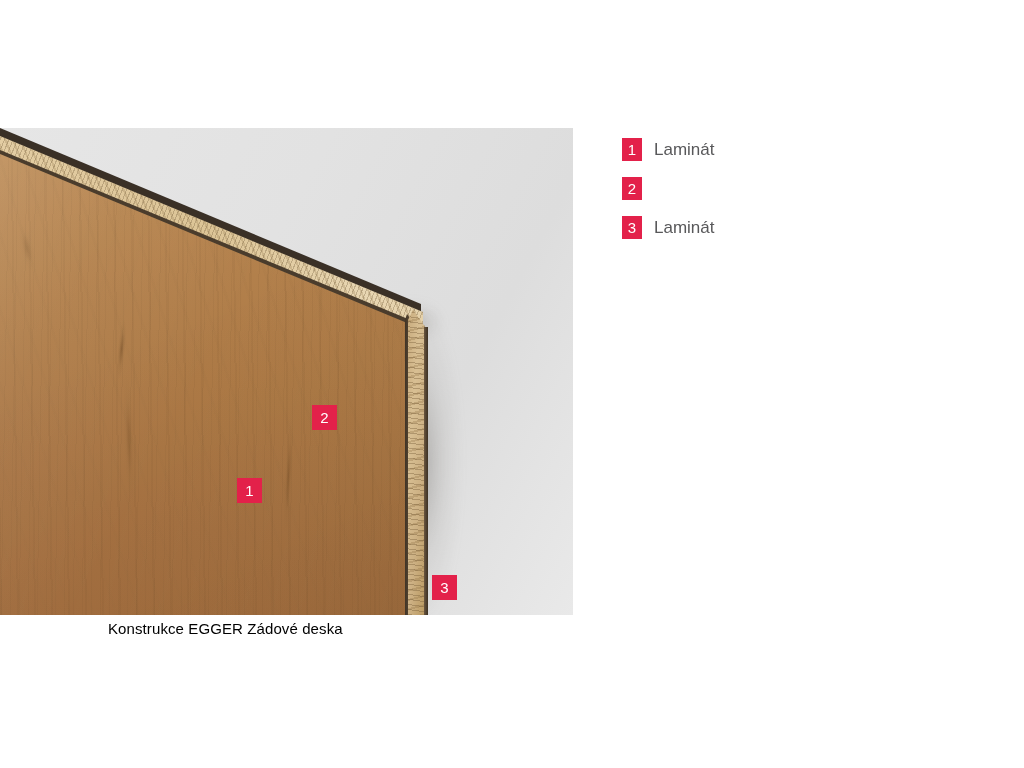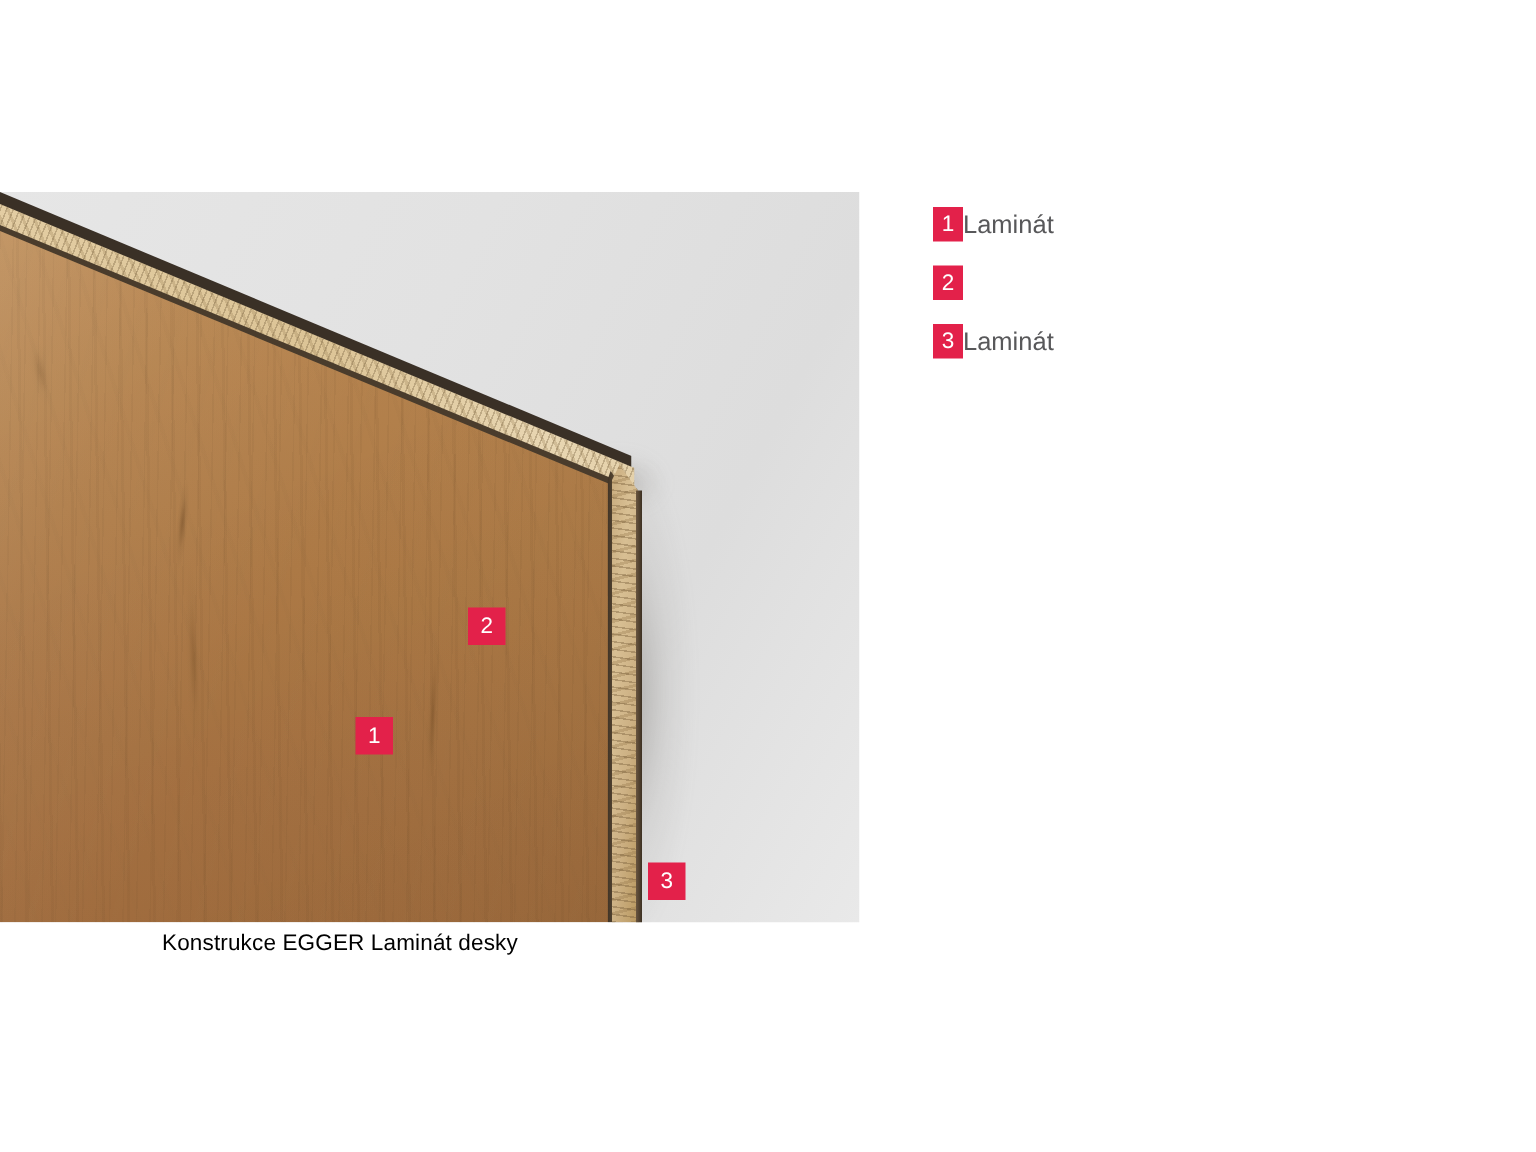--- a/index.html
+++ b/index.html
@@ -214,20 +214,21 @@
     width: 20px;
     height: 23px;
     background: #e3214a;
     color: #ffffff;
     font-size: 15px;
     line-height: 23px;
     text-align: center;
     font-weight: 400;
   }
   .legend-label {
+    margin-left: 12px;
     font-size: 17px;
     color: #58585a;
     white-space: nowrap;
   }
 
   
   .marker {
     position: absolute;
     width: 25px;
     height: 25px;
@@ -264,21 +265,21 @@
 
   <div id="edge-right-dark-l"></div>
   <div id="edge-right-core"></div>
   <div id="edge-right-dark-r"></div>
 
   <div class="marker" id="marker-1">1</div>
   <div class="marker" id="marker-2">2</div>
   <div class="marker" id="marker-3">3</div>
 </div>
 
-<div id="caption">Konstrukce EGGER Laminát desky</div>
+<div id="caption">Konstrukce EGGER Zádové deska</div>
 
 <div id="legend">
 
   <div class="legend-row">
     <span class="legend-badge">1</span>
     <span class="legend-label">Laminát</span>
   </div>
 
   <div class="legend-row">
     <span class="legend-badge">2</span>

